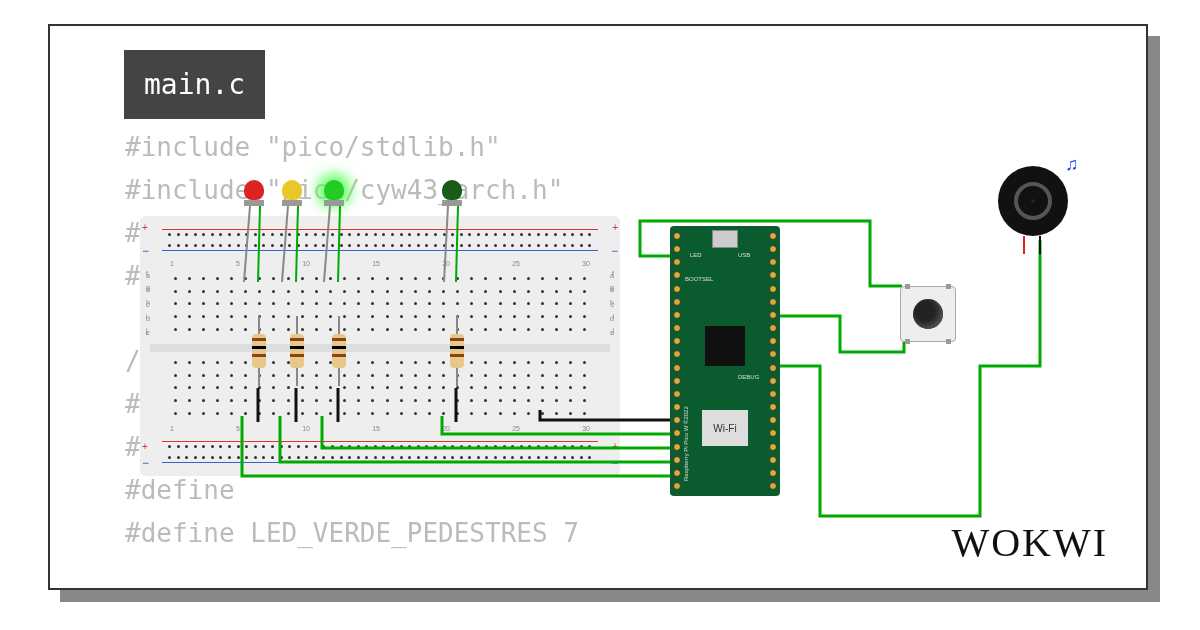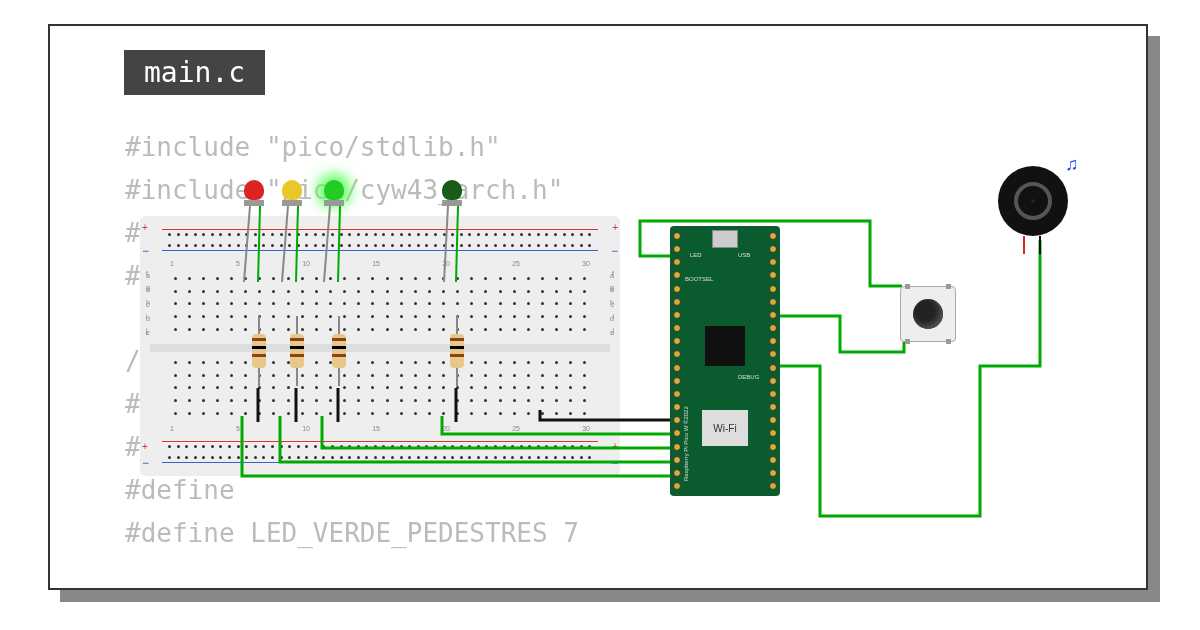--- a/index.html
+++ b/index.html
@@ -22,21 +22,21 @@
       left: 48px; top: 24px;
       width: 1100px; height: 566px;
       background: #fff;
       border: 2px solid #333;
     }
     .filename-tab {
       position: absolute;
       left: 74px; top: 24px;
       background: #444;
       color: #fff;
-      padding: 6px 20px;
+      padding: 18px 20px;
       font-size: 28px;
       font-family: Menlo, Consolas, monospace;
     }
     .code-block {
       position: absolute;
       left: 75px; top: 100px;
       font-family: Menlo, Consolas, monospace;
       font-size: 26px;
       color: #bbb;
       line-height: 1.65;
@@ -898,13 +898,14 @@
 
     <div class="buzzer">
       <div class="ring">
           <div class="hole"></div>
         </div>
     </div>
     <div class="note-icon">♫</div>
 
   </div>
 
+  <div class="logo">WOKWI</div>
 </div>
 
 </body></html>

